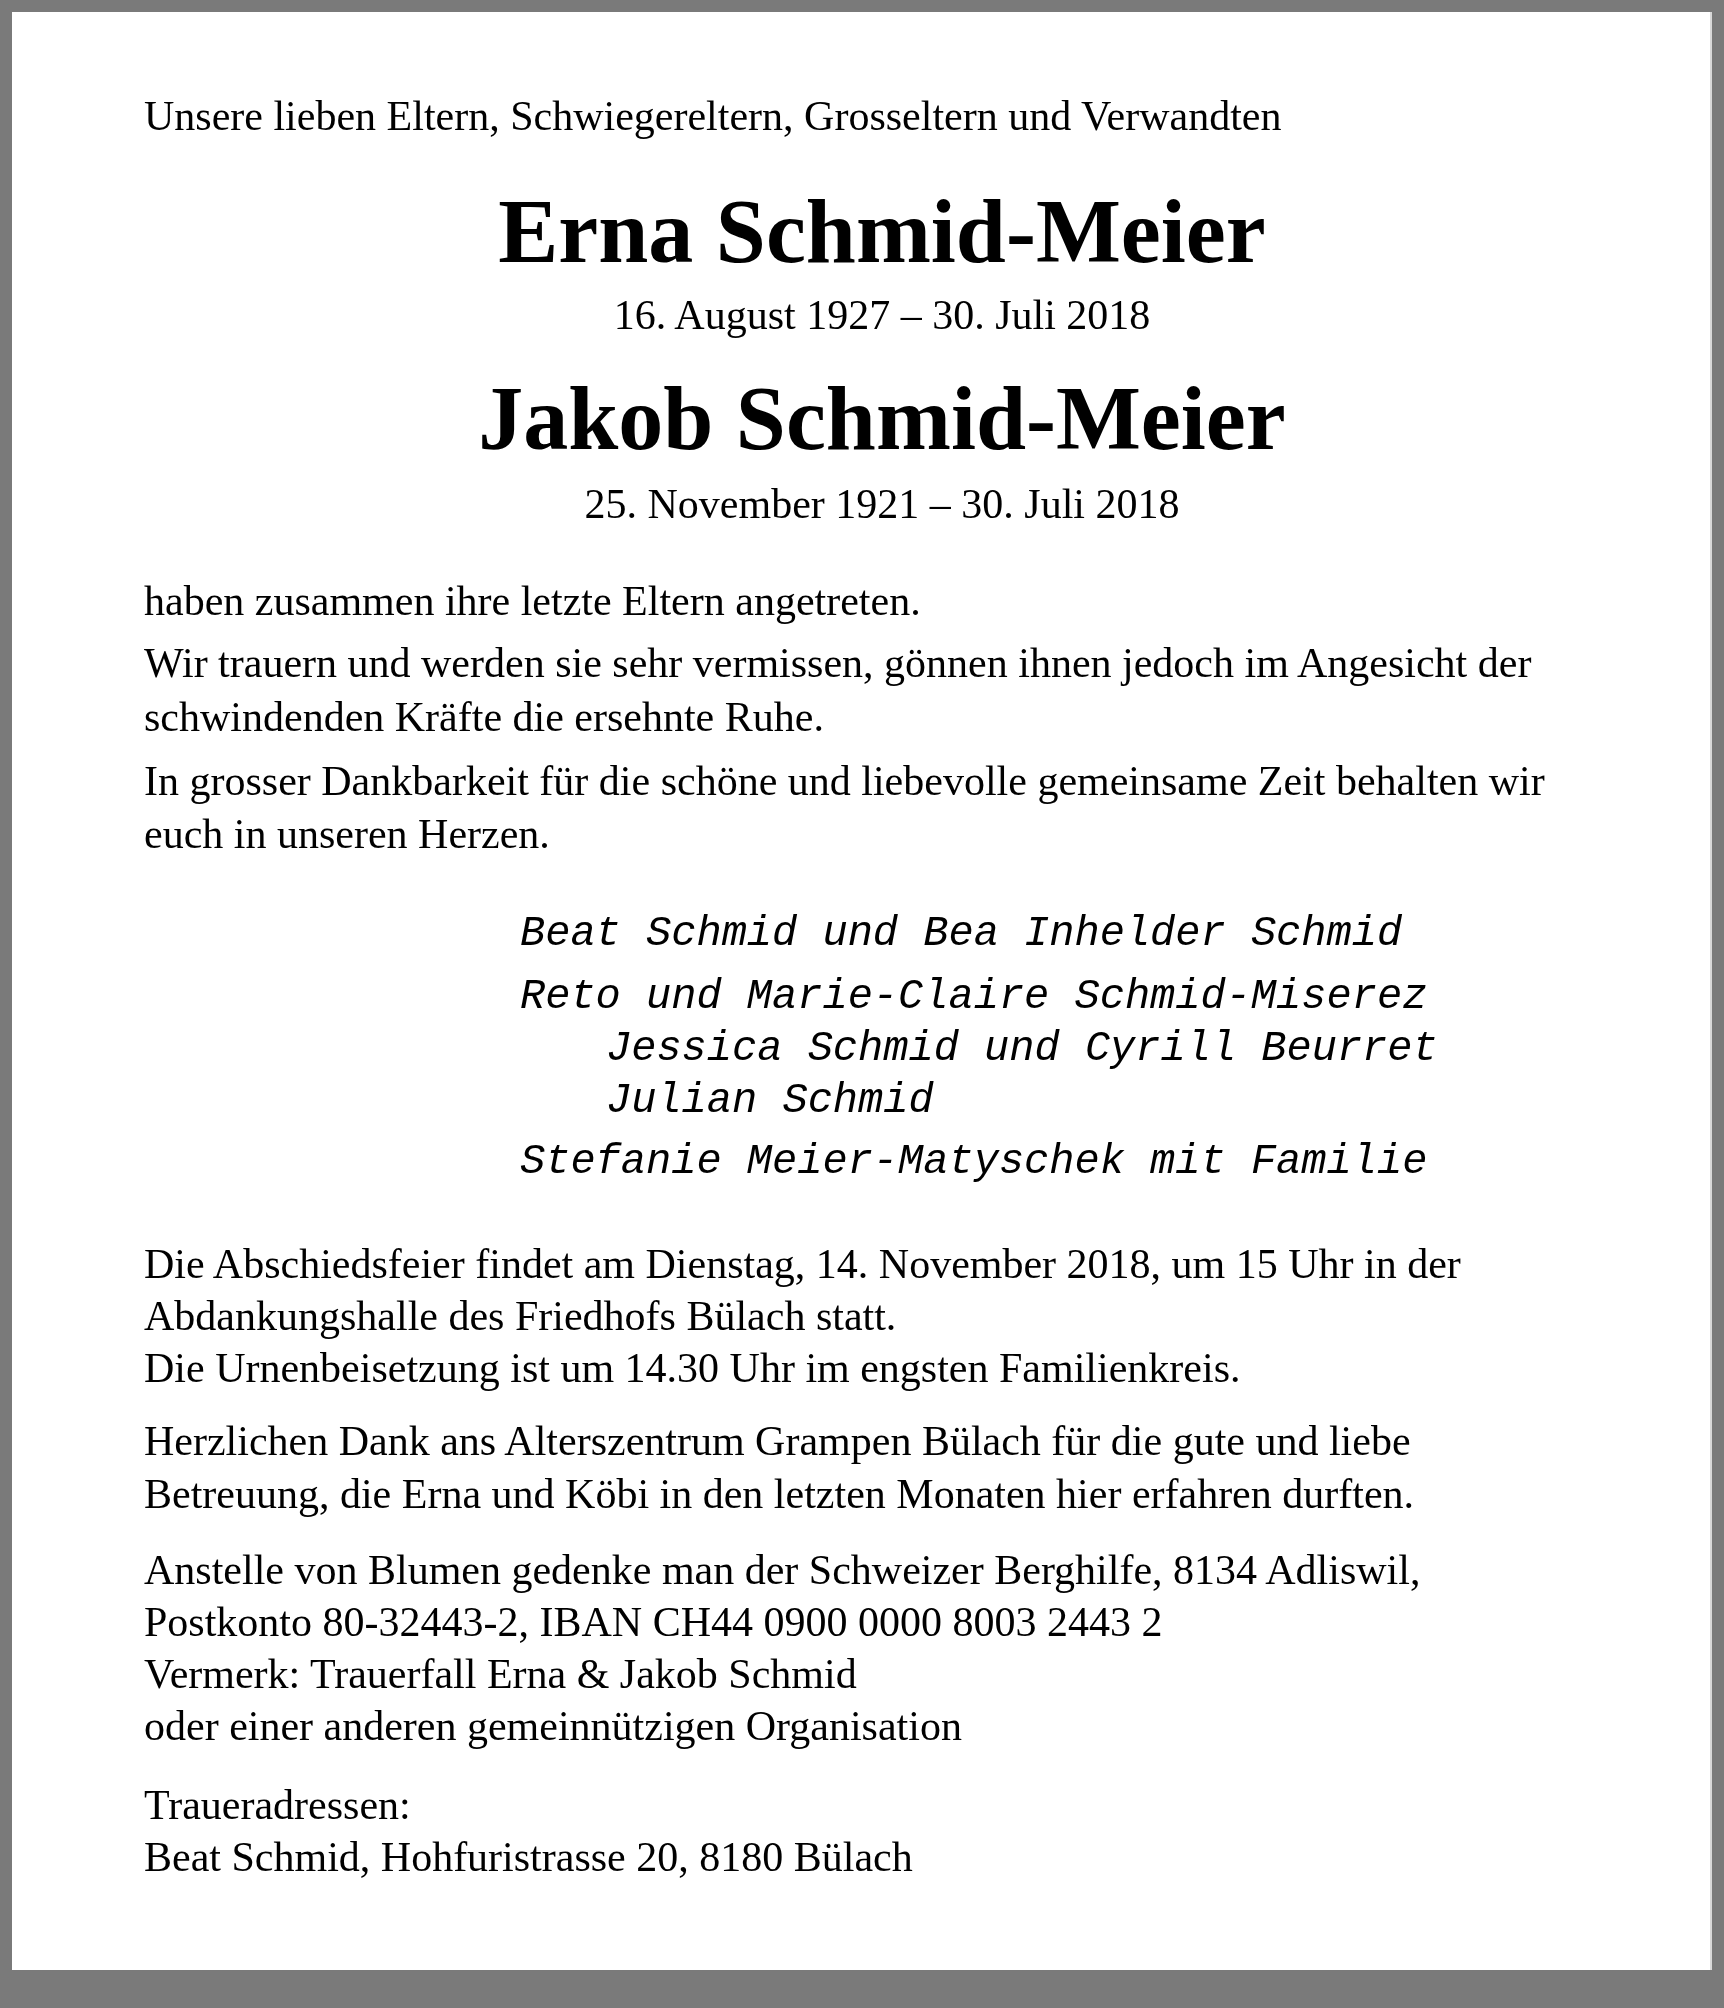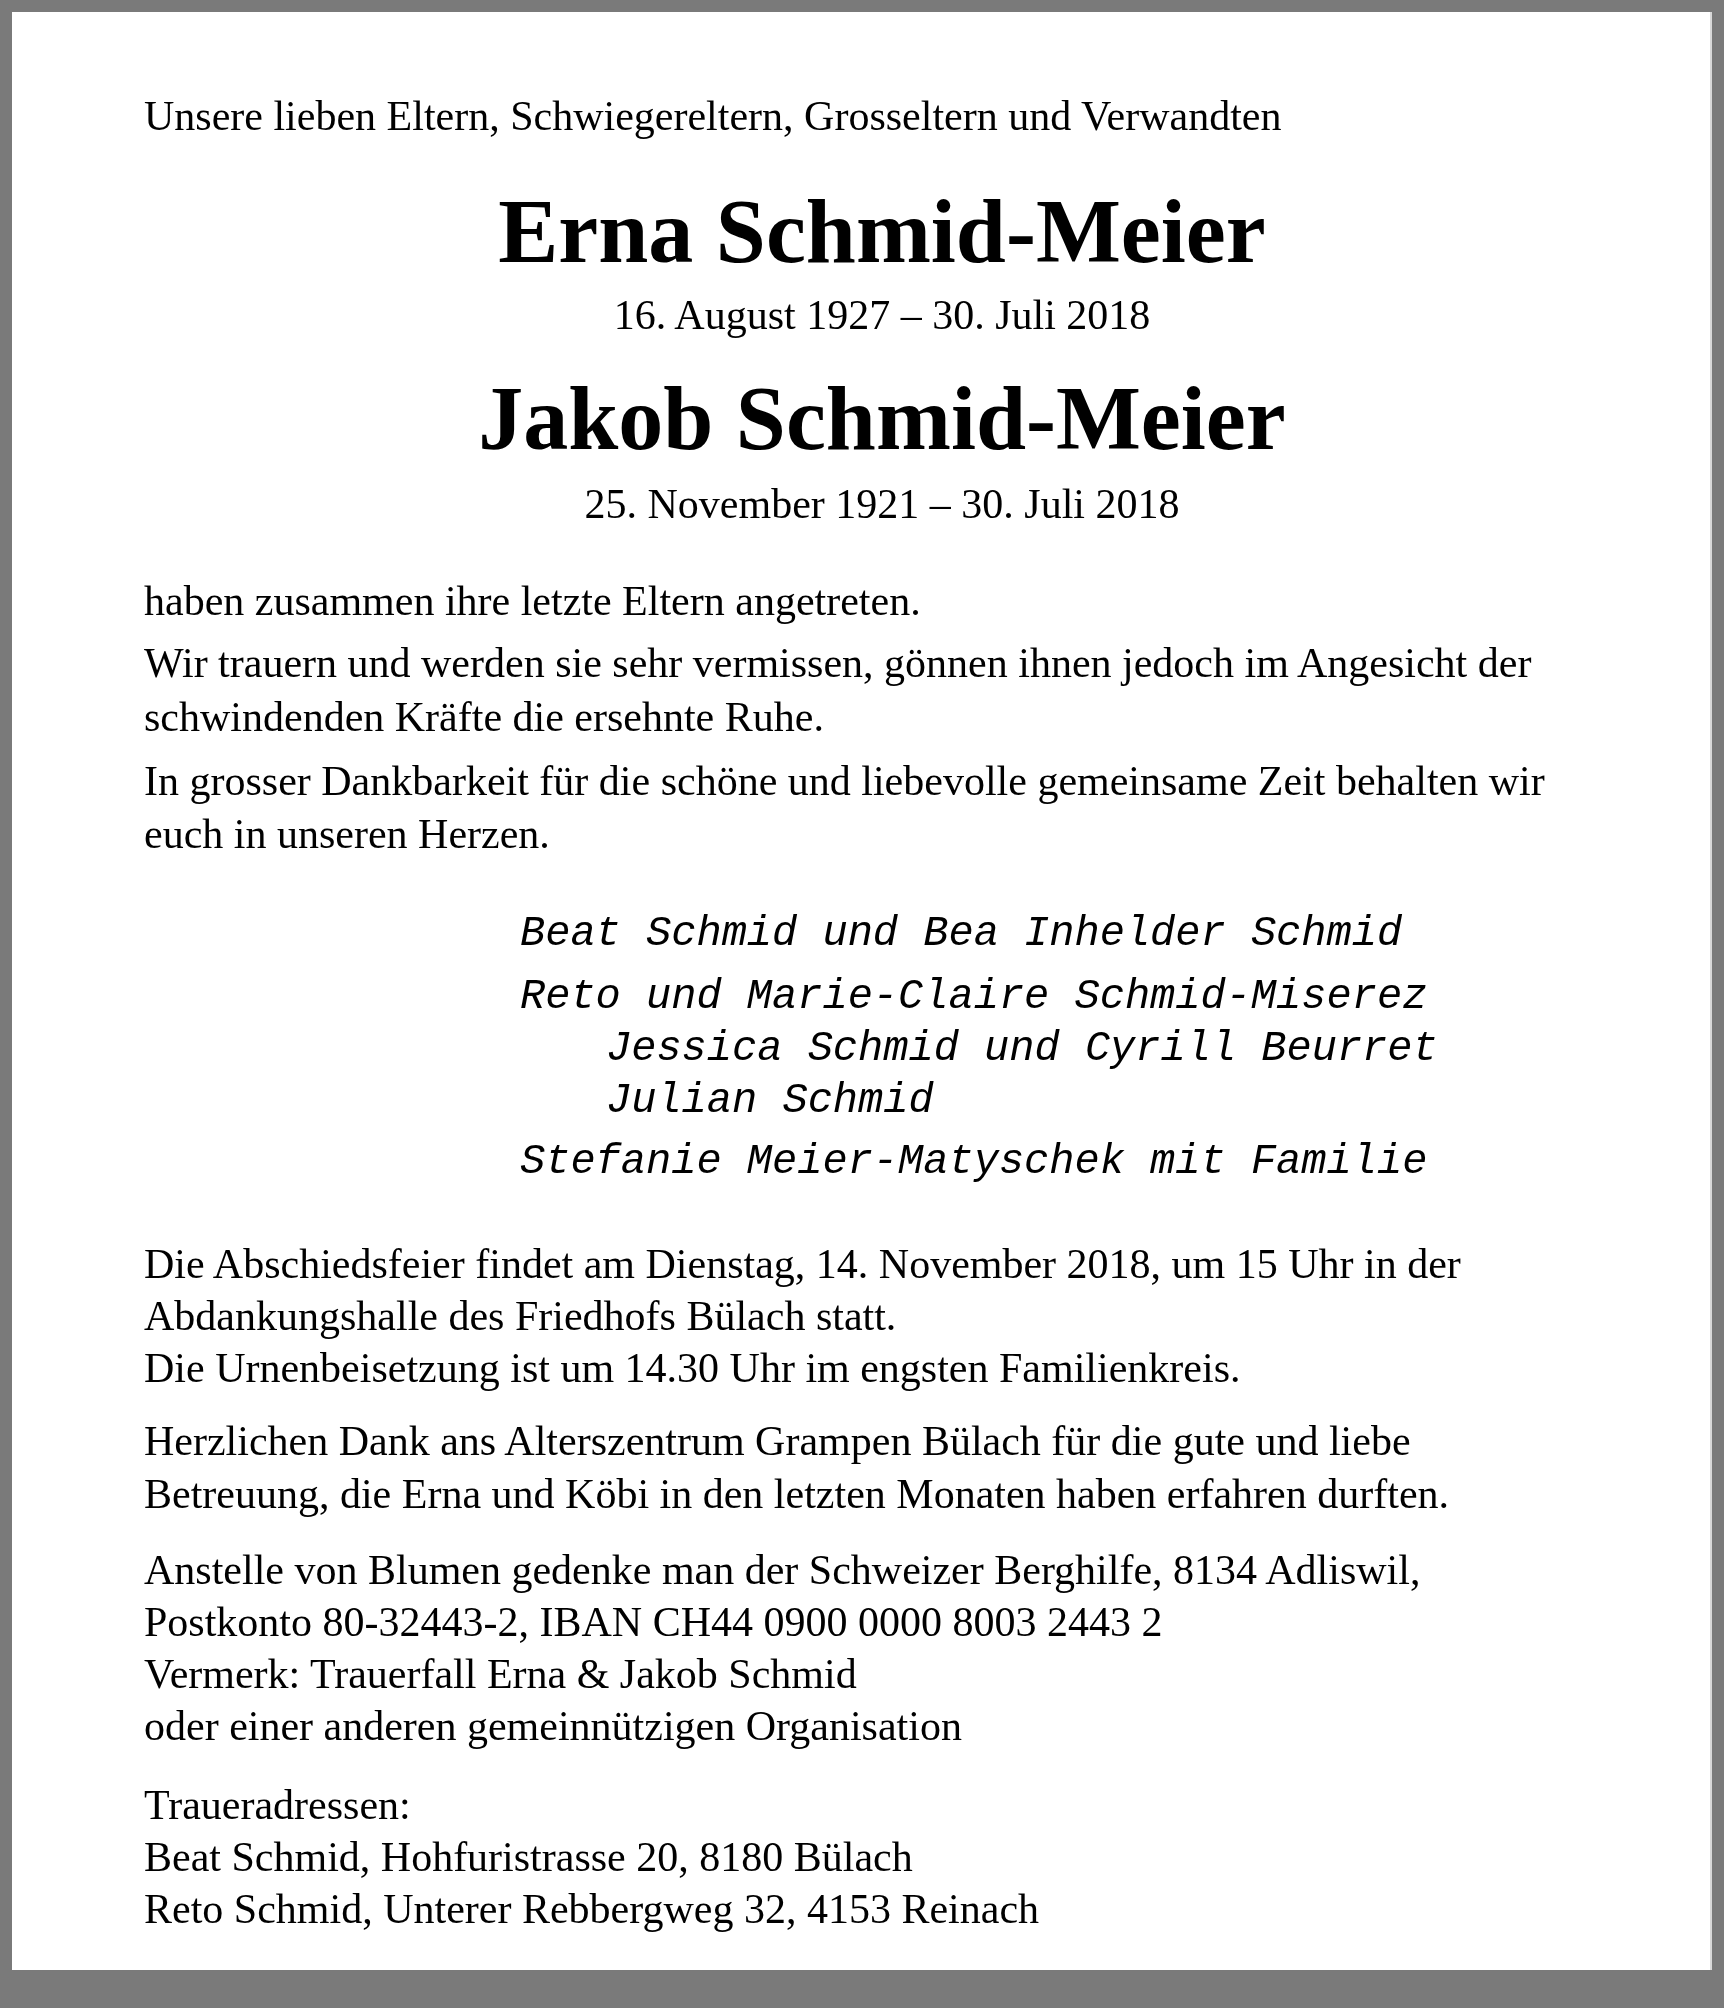--- a/index.html
+++ b/index.html
@@ -63,24 +63,23 @@
     <div class="ln sig indent" style="top:1016px">Jessica Schmid und Cyrill Beurret</div>
     <div class="ln sig indent" style="top:1068px">Julian Schmid</div>
     <div class="ln sig" style="top:1129px">Stefanie Meier-Matyschek mit Familie</div>
   </div>
 
   <div class="ln" style="top:1231px">Die Abschiedsfeier findet am Dienstag, 14. November 2018, um 15 Uhr in der</div>
   <div class="ln" style="top:1283px">Abdankungshalle des Friedhofs Bülach statt.</div>
   <div class="ln" style="top:1335px">Die Urnenbeisetzung ist um 14.30 Uhr im engsten Familienkreis.</div>
 
   <div class="ln" style="top:1408px">Herzlichen Dank ans Alterszentrum Grampen Bülach für die gute und liebe</div>
-  <div class="ln" style="top:1461px">Betreuung, die Erna und Köbi in den letzten Monaten haben erfahren durften.</div>
+  <div class="ln" style="top:1461px">Betreuung, die Erna und Köbi in den letzten Monaten hier erfahren durften.</div>
 
   <div class="ln" style="top:1537px">Anstelle von Blumen gedenke man der Schweizer Berghilfe, 8134 Adliswil,</div>
   <div class="ln" style="top:1589px">Postkonto 80-32443-2, IBAN CH44 0900 0000 8003 2443 2</div>
   <div class="ln" style="top:1641px">Vermerk: Trauerfall Erna &amp; Jakob Schmid</div>
   <div class="ln" style="top:1693px">oder einer anderen gemeinnützigen Organisation</div>
 
   <div class="ln" style="top:1772px">Traueradressen:</div>
   <div class="ln" style="top:1824px">Beat Schmid, Hohfuristrasse 20, 8180 Bülach</div>
-  <div class="ln" style="top:1876px">Reto Schmid, Unterer Rebbergweg 32, 4153 Reinach</div>
 
 </div>
 
 </body></html>

